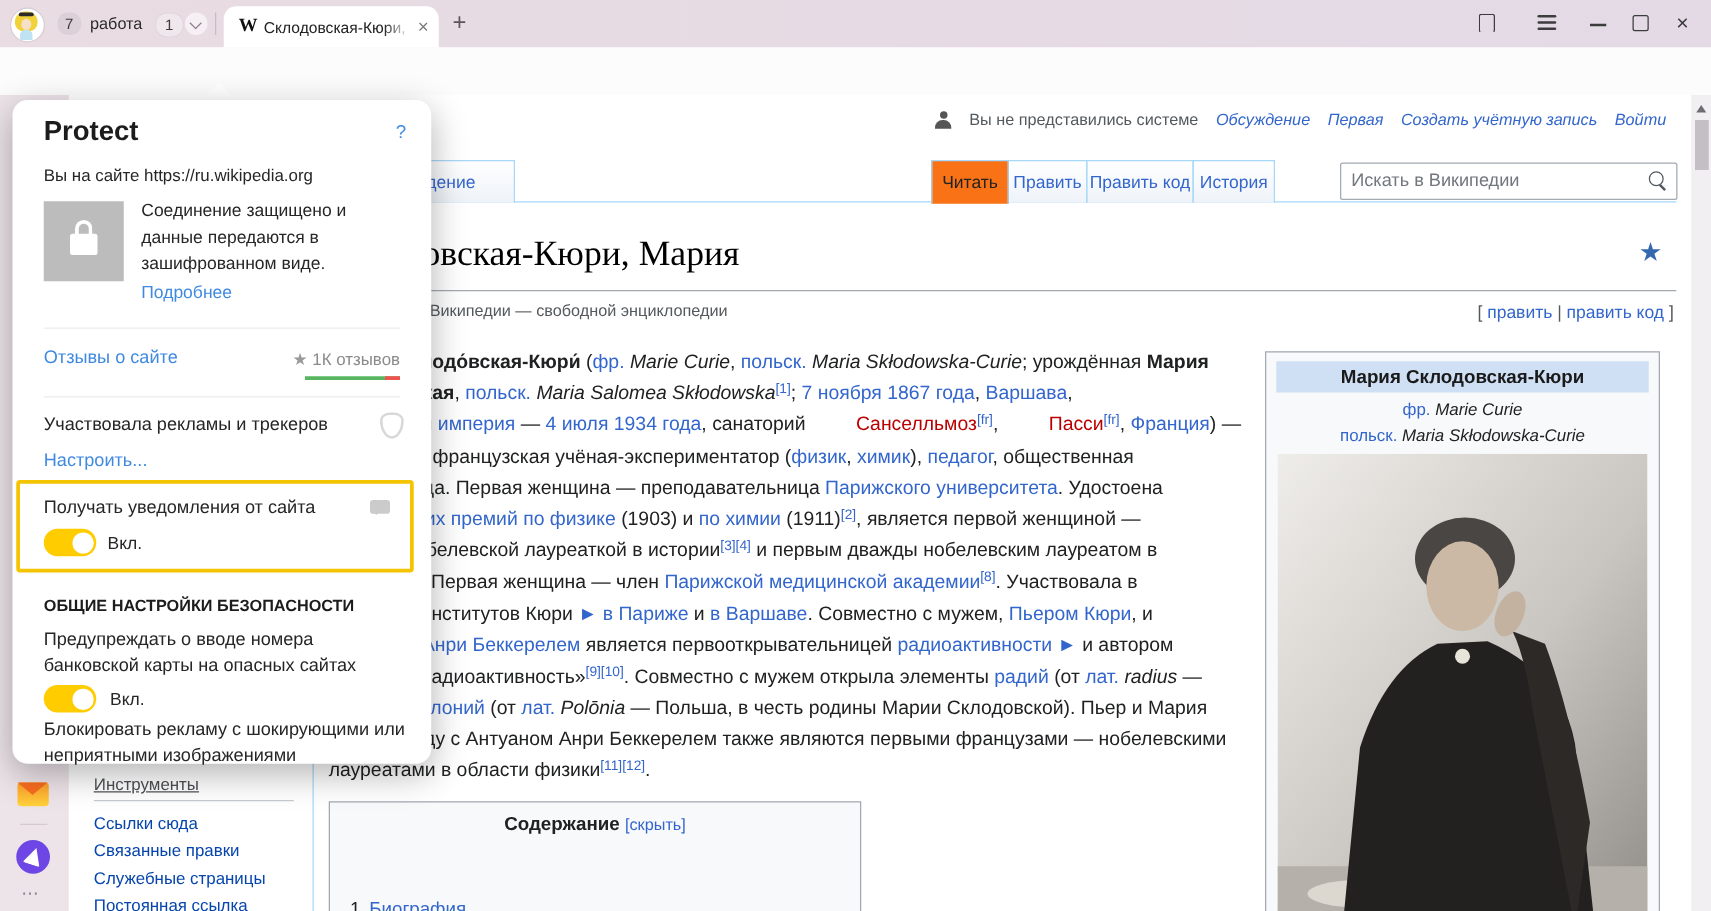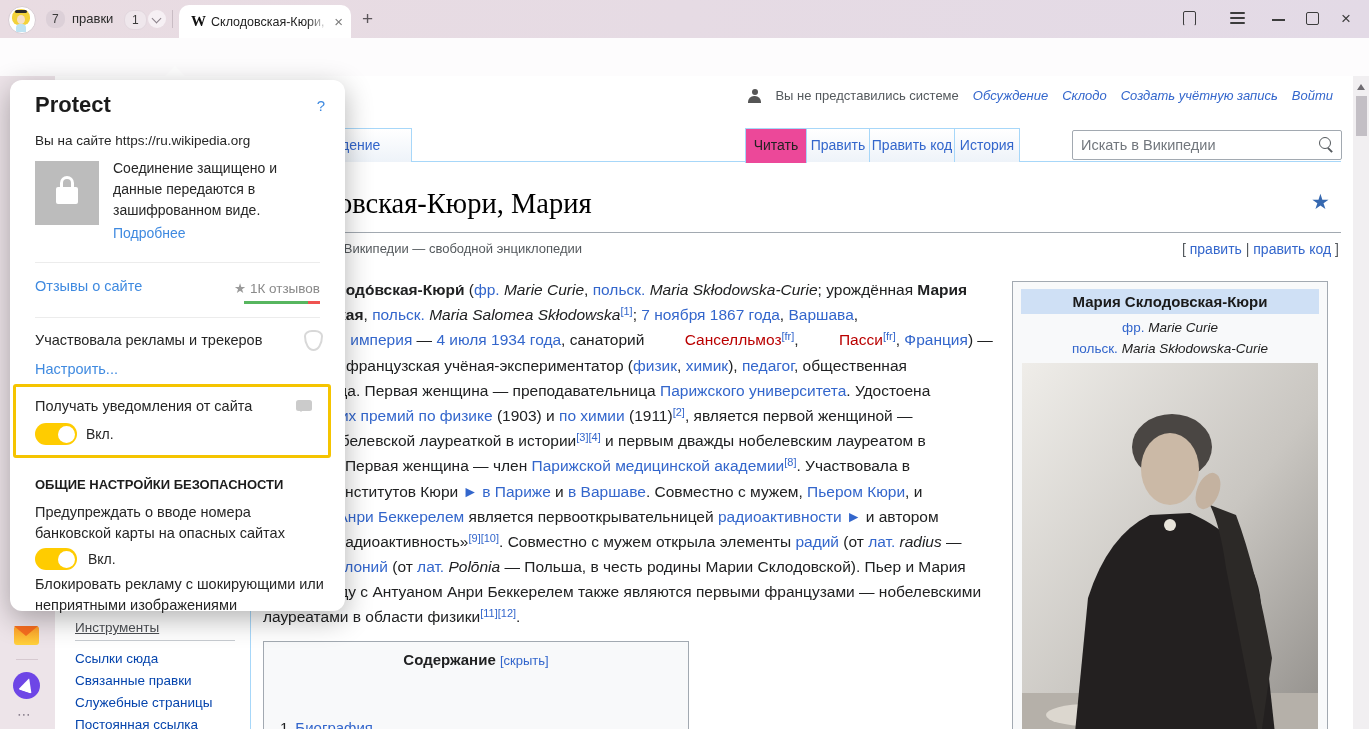--- a/index.html
+++ b/index.html
@@ -71,21 +71,21 @@
   
   .wikibg{left:55px;top:76px;width:1299px;height:653px;background:#fff;}
   .personal{right:36px;top:88px;display:flex;gap:14px;align-items:center;font-size:13px;}
   .person-ico{width:13px;height:13px;position:relative;}
   .person-ico::before{content:'';position:absolute;left:3.5px;top:0;width:6px;height:6px;border-radius:50%;background:#555;}
   .person-ico::after{content:'';position:absolute;left:0;top:6.5px;width:13px;height:7px;border-radius:6px 6px 0 0;background:#555;}
   .pnote{color:#54595d;} .plink{color:#36c;font-style:italic;}
   .wtabs-line{left:250px;top:161px;width:1091px;height:1px;background:#a7d7f9;}
   .wtab{top:128px;height:33px;border:1px solid #a7d7f9;border-bottom:none;background:linear-gradient(180deg,#fff,#eef3f9);
         font-size:14px;color:#36c;text-align:center;line-height:33px;white-space:nowrap;}
-  .wtab.active{background:#ec4899;color:#222;height:34px;z-index:2;}
+  .wtab.active{background:#f97316;color:#222;height:34px;z-index:2;}
   .searchbox{left:1072px;top:130px;width:268px;height:28px;border:1px solid #a2a9b1;border-radius:2px;background:#fff;}
   .searchbox input{position:absolute;left:6px;top:3px;width:220px;height:20px;border:none;outline:none;font-size:14.5px;color:#444;font-family:inherit;background:transparent;}
   .searchbox input::placeholder{color:#72777d;opacity:1;}
   .mag{position:absolute;right:10px;top:6px;width:10px;height:10px;border:1.8px solid #54595d;border-radius:50%;}
   .mag i{position:absolute;left:9px;top:9px;width:2px;height:6px;background:#54595d;transform:rotate(-45deg);}
   .wtitle{left:263px;top:188px;font-family:"Liberation Serif","DejaVu Serif",serif;font-size:28.5px;color:#000;}
   .whr{left:263px;top:232px;width:1078px;height:1px;background:#a2a9b1;}
   .byline{left:263px;top:241px;font-size:13px;color:#54595d;}
   .editlinks{right:30px;top:241px;font-size:14px;color:#54595d;}
   .editlinks .wl{color:#36c;}
@@ -159,21 +159,21 @@
 <div id="app">
 
   <div class="abs tabstrip">
     <div class="abs avatar">
       <span class="hair"></span>
       <span class="band"></span>
       <span class="face"></span>
       <span class="dress"></span>
     </div>
     <span class="abs grp-badge">7</span>
-    <span class="abs grp-label">правки</span>
+    <span class="abs grp-label">работа</span>
     <span class="abs grp-count">1</span>
     <span class="abs grp-chev">
         <i></i>
       </span>
     <span class="abs strip-div"></span>
     <div class="abs btab">
       <span class="wicon">W</span>
       <span class="ttl">Склодовская-Кюри, Ма</span>
       <span class="fade"></span>
       <span class="x">×</span>
@@ -235,21 +235,21 @@
         <i></i>
       </span>
     <span class="abs strip-dots">⋯</span>
   </div>
 
   <div class="abs personal">
     <span class="person-ico"></span>
     <span class="pnote">Вы не представились системе</span>
     <span id="personal-links" style="display:flex;gap:14px">
         <span class="plink">Обсуждение</span>
-        <span class="plink">Склодо</span>
+        <span class="plink">Первая</span>
         <span class="plink">Создать учётную запись</span>
         <span class="plink">Войти</span>
       </span>
   </div>
 
   <div class="abs wtabs-line"></div>
   <div class="abs wtab" style="left:300px;width:110px">ждение</div>
   <div class="abs wtab active" style="left:745px;width:60px">Читать</div>
   <div class="abs wtab" style="left:806px;width:62px">Править</div>
   <div class="abs wtab" style="left:869px;width:84px">Править код</div>

